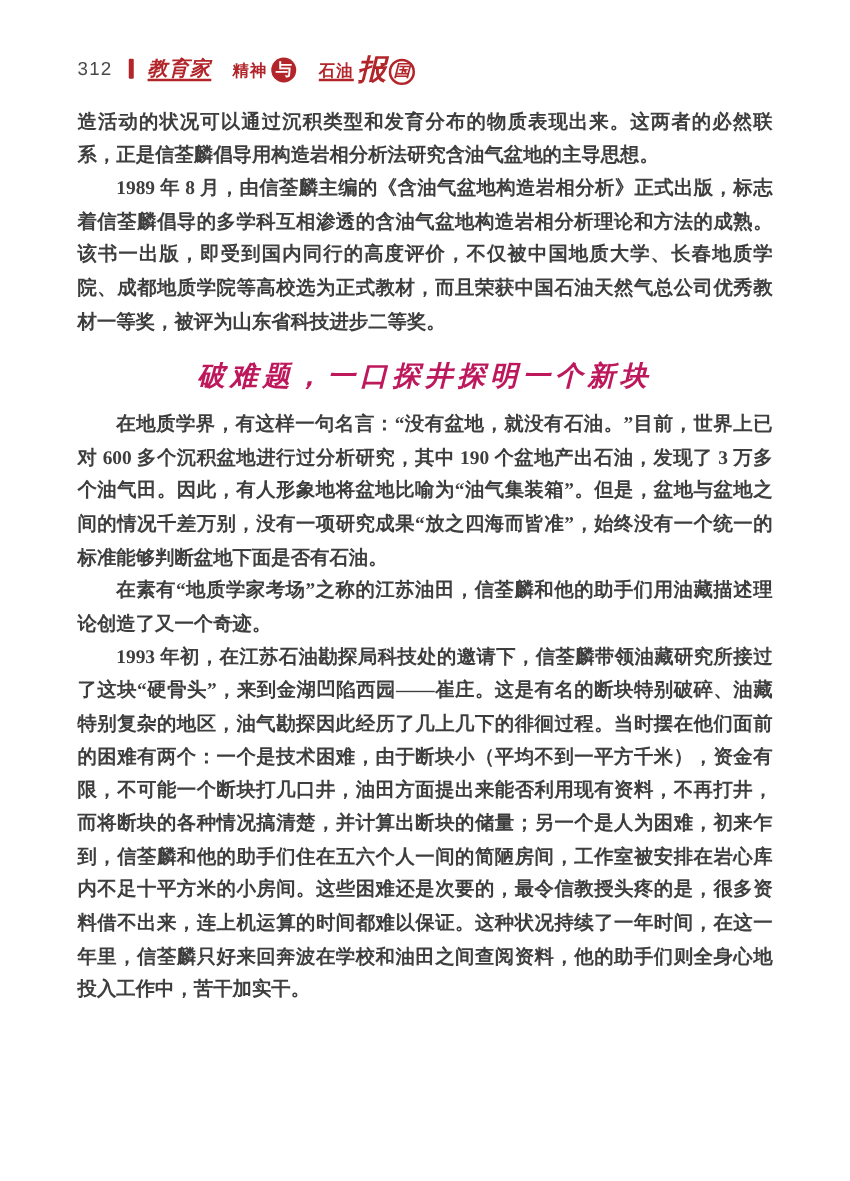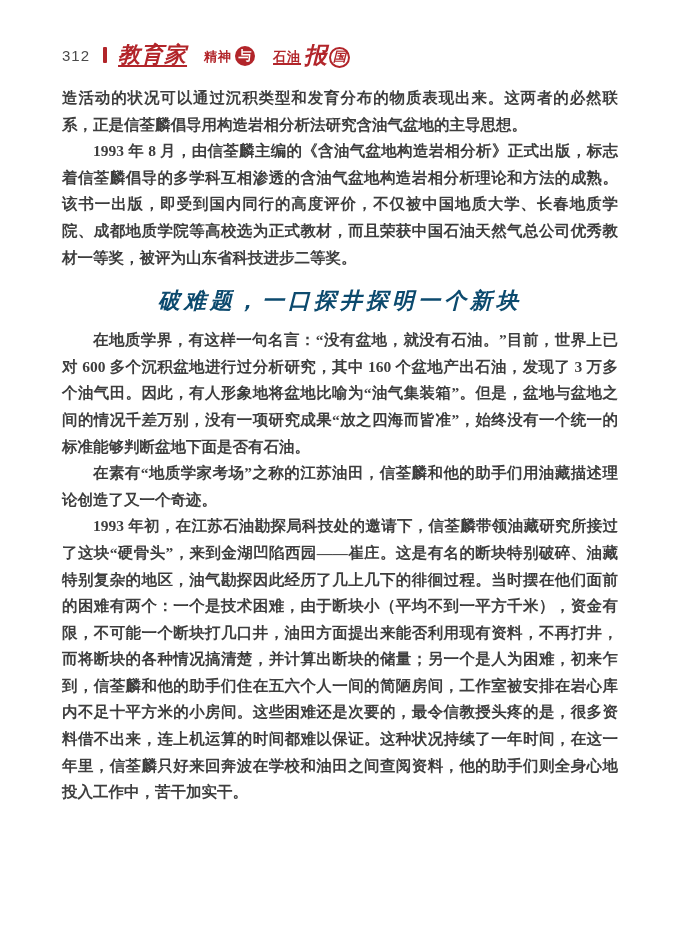--- a/index.html
+++ b/index.html
@@ -35,21 +35,21 @@
     margin: 0 11px 0 13px;
     border-radius: 1px;
   }
   .logo {
     display: flex;
     align-items: center;
     color: #b2252a;
     white-space: nowrap;
   }
   .logo-big {
-    font-size: 22px;
+    font-size: 16px;
     font-weight: bold;
     font-style: italic;
     text-decoration: underline;
     text-decoration-thickness: 2px;
     text-underline-offset: 3px;
     letter-spacing: 1px;
   }
   .logo-small {
     font-size: 13px;
     font-weight: bold;
@@ -104,21 +104,21 @@
     width: 556px;
     color: #3e3e3e;
     font-size: 15.5px;
     line-height: 26.6px;
     text-align: justify;
   }
   .content p { margin: 0; font-weight: bold; }
   .content p.indent { text-indent: 2em; }
   .section-heading {
     text-align: center;
-    color: #0c4a6e;
+    color: #be185d;
     font-size: 22px;
     font-weight: bold;
     font-style: italic;
     letter-spacing: 4px;
     line-height: 30px;
     margin: 15px 0 11px 0;
   }
 </style>
 </head>
 <body>
@@ -133,21 +133,21 @@
       <span class="logo-small">精神</span>
       <span class="logo-yu">与</span>
       <span class="logo-small u">石油</span>
       <span class="logo-big2">报</span>
       <span class="logo-guo">国</span>
     </span>
   </div>
 
   <div class="content">
     <p>造活动的状况可以通过沉积类型和发育分布的物质表现出来。这两者的必然联系，正是信荃麟倡导用构造岩相分析法研究含油气盆地的主导思想。</p>
-    <p class="indent">1993 年 8 月，由信荃麟主编的《含油气盆地构造岩相分析》正式出版，标志着信荃麟倡导的多学科互相渗透的含油气盆地构造岩相分析理论和方法的成熟。该书一出版，即受到国内同行的高度评价，不仅被中国地质大学、长春地质学院、成都地质学院等高校选为正式教材，而且荣获中国石油天然气总公司优秀教材一等奖，被评为山东省科技进步二等奖。</p>
+    <p class="indent">1989 年 8 月，由信荃麟主编的《含油气盆地构造岩相分析》正式出版，标志着信荃麟倡导的多学科互相渗透的含油气盆地构造岩相分析理论和方法的成熟。该书一出版，即受到国内同行的高度评价，不仅被中国地质大学、长春地质学院、成都地质学院等高校选为正式教材，而且荣获中国石油天然气总公司优秀教材一等奖，被评为山东省科技进步二等奖。</p>
     <h2 class="section-heading">破难题，一口探井探明一个新块</h2>
-    <p class="indent">在地质学界，有这样一句名言：“没有盆地，就没有石油。”目前，世界上已对 600 多个沉积盆地进行过分析研究，其中 160 个盆地产出石油，发现了 3 万多个油气田。因此，有人形象地将盆地比喻为“油气集装箱”。但是，盆地与盆地之间的情况千差万别，没有一项研究成果“放之四海而皆准”，始终没有一个统一的标准能够判断盆地下面是否有石油。</p>
+    <p class="indent">在地质学界，有这样一句名言：“没有盆地，就没有石油。”目前，世界上已对 600 多个沉积盆地进行过分析研究，其中 190 个盆地产出石油，发现了 3 万多个油气田。因此，有人形象地将盆地比喻为“油气集装箱”。但是，盆地与盆地之间的情况千差万别，没有一项研究成果“放之四海而皆准”，始终没有一个统一的标准能够判断盆地下面是否有石油。</p>
     <p class="indent">在素有“地质学家考场”之称的江苏油田，信荃麟和他的助手们用油藏描述理论创造了又一个奇迹。</p>
     <p class="indent">1993 年初，在江苏石油勘探局科技处的邀请下，信荃麟带领油藏研究所接过了这块“硬骨头”，来到金湖凹陷西园——崔庄。这是有名的断块特别破碎、油藏特别复杂的地区，油气勘探因此经历了几上几下的徘徊过程。当时摆在他们面前的困难有两个：一个是技术困难，由于断块小（平均不到一平方千米），资金有限，不可能一个断块打几口井，油田方面提出来能否利用现有资料，不再打井，而将断块的各种情况搞清楚，并计算出断块的储量；另一个是人为困难，初来乍到，信荃麟和他的助手们住在五六个人一间的简陋房间，工作室被安排在岩心库内不足十平方米的小房间。这些困难还是次要的，最令信教授头疼的是，很多资料借不出来，连上机运算的时间都难以保证。这种状况持续了一年时间，在这一年里，信荃麟只好来回奔波在学校和油田之间查阅资料，他的助手们则全身心地投入工作中，苦干加实干。</p>
 
   </div>
 
 </div>
 
 </body></html>

